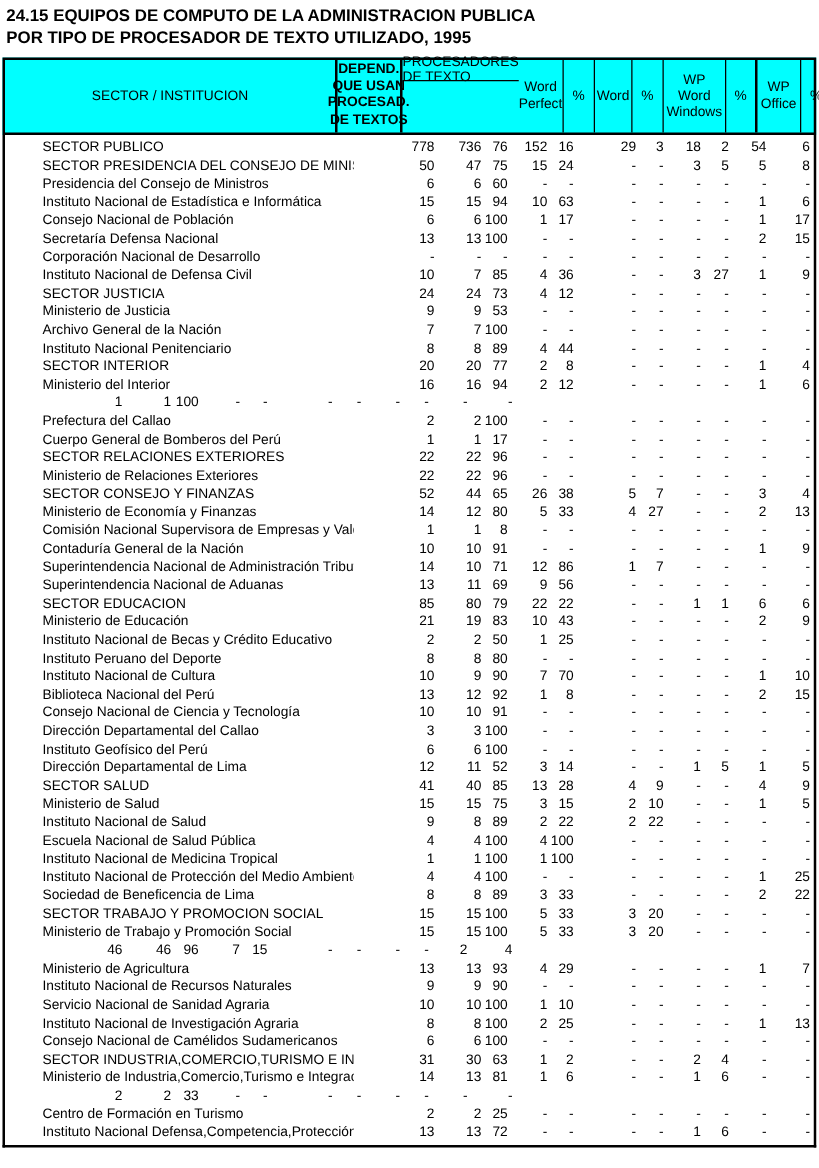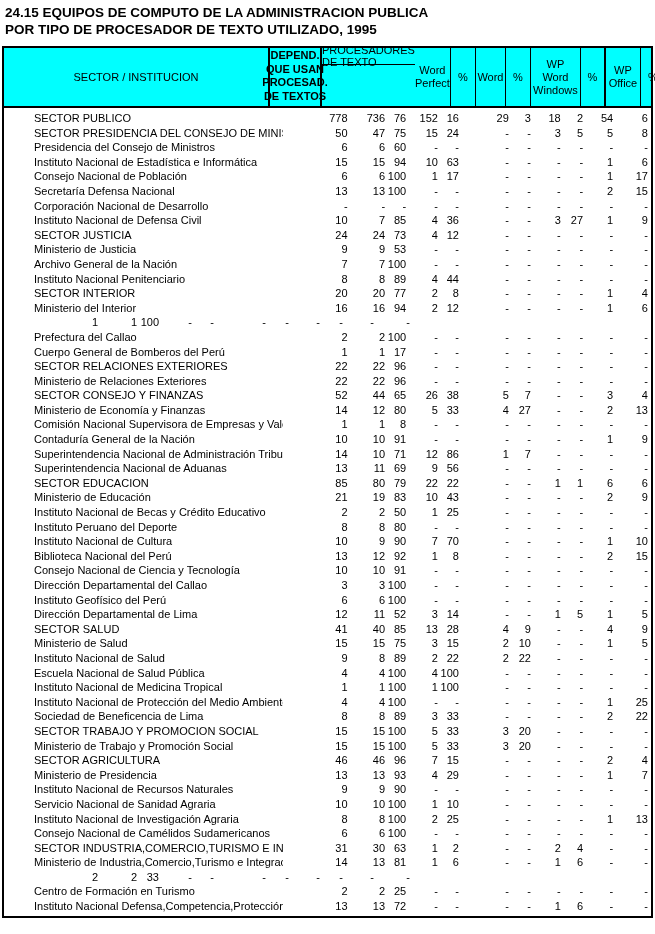--- a/index.html
+++ b/index.html
@@ -695,35 +695,34 @@
           <div class="td num c4">5</div>
           <div class="td num c5">33</div>
           <div class="td num c6">3</div>
           <div class="td num c7">20</div>
           <div class="td num c8">-</div>
           <div class="td num c9">-</div>
           <div class="td num c10">-</div>
           <div class="td num c11">-</div>
         </div>
         <div class="trow">
-          <div class="td c0">SECTOR AGRICULTURA</div>
           <div class="td num c1">46</div>
           <div class="td num c2">46</div>
           <div class="td num c3">96</div>
           <div class="td num c4">7</div>
           <div class="td num c5">15</div>
           <div class="td num c6">-</div>
           <div class="td num c7">-</div>
           <div class="td num c8">-</div>
           <div class="td num c9">-</div>
           <div class="td num c10">2</div>
           <div class="td num c11">4</div>
         </div>
         <div class="trow">
-          <div class="td c0">Ministerio de Presidencia</div>
+          <div class="td c0">Ministerio de Agricultura</div>
           <div class="td num c1">13</div>
           <div class="td num c2">13</div>
           <div class="td num c3">93</div>
           <div class="td num c4">4</div>
           <div class="td num c5">29</div>
           <div class="td num c6">-</div>
           <div class="td num c7">-</div>
           <div class="td num c8">-</div>
           <div class="td num c9">-</div>
           <div class="td num c10">1</div>

